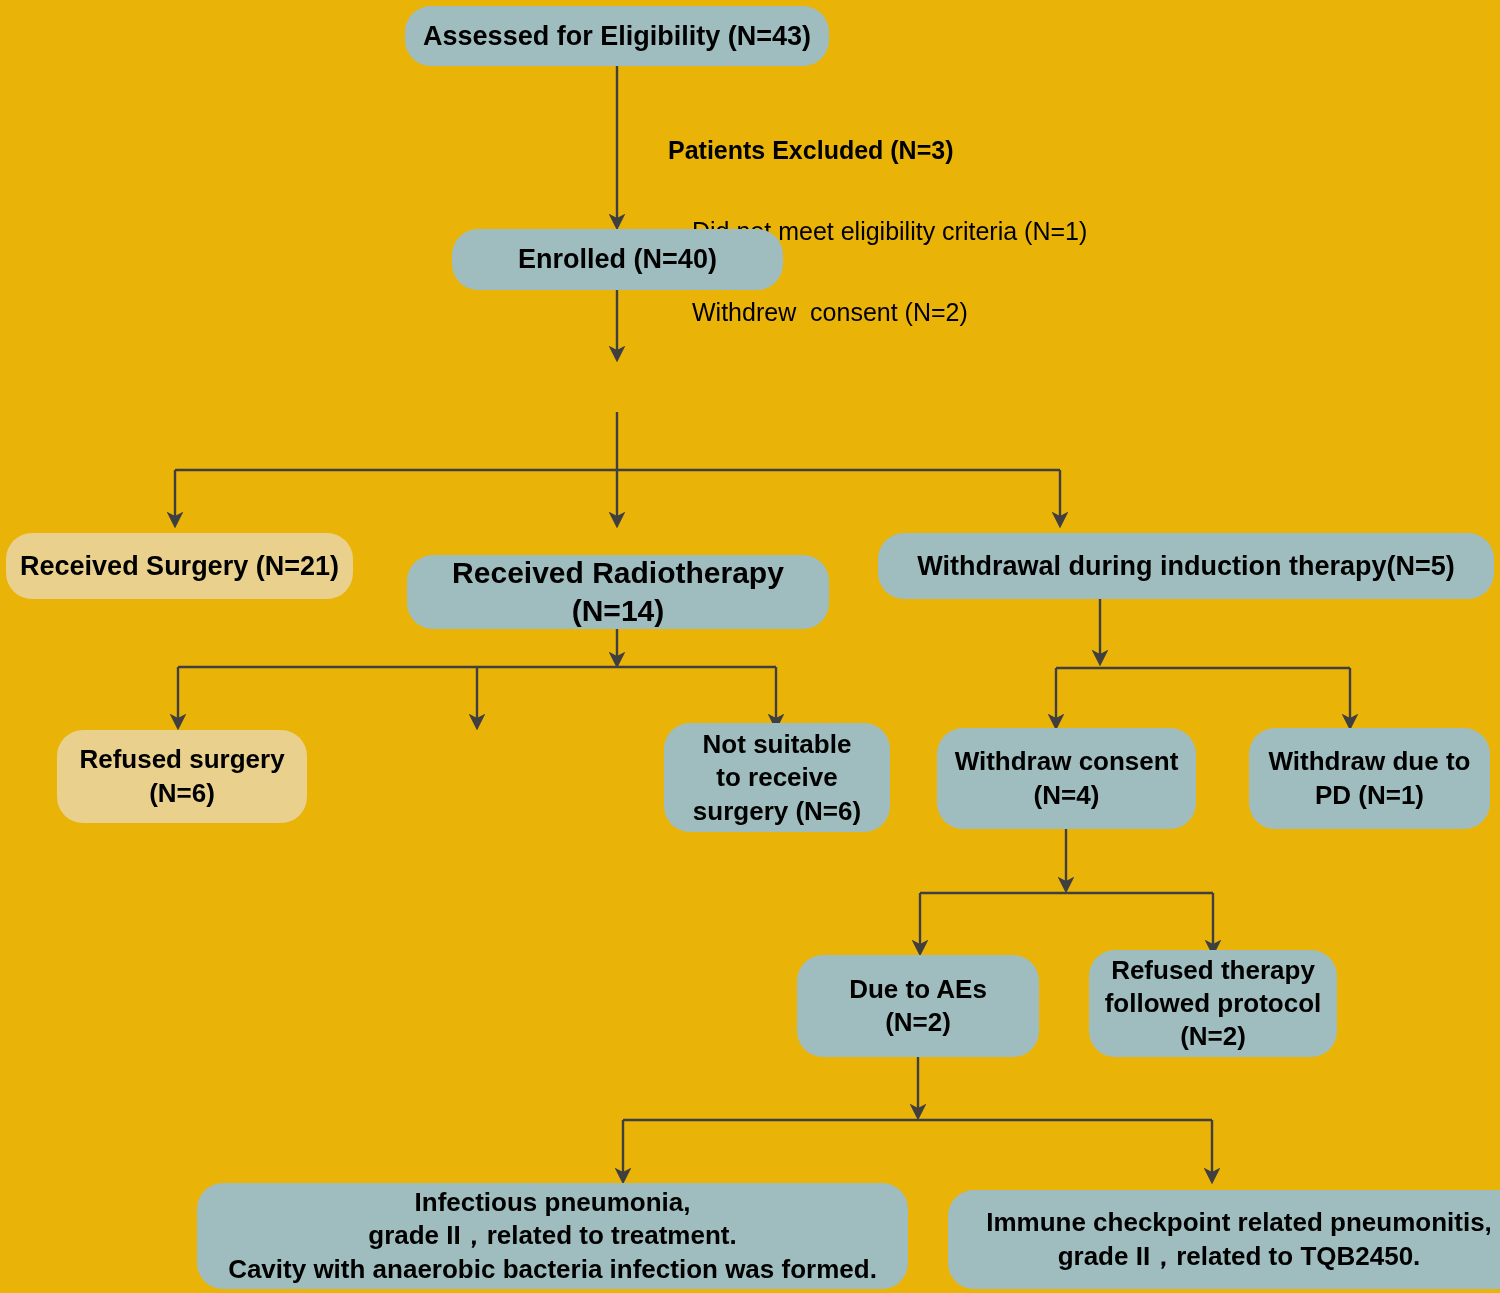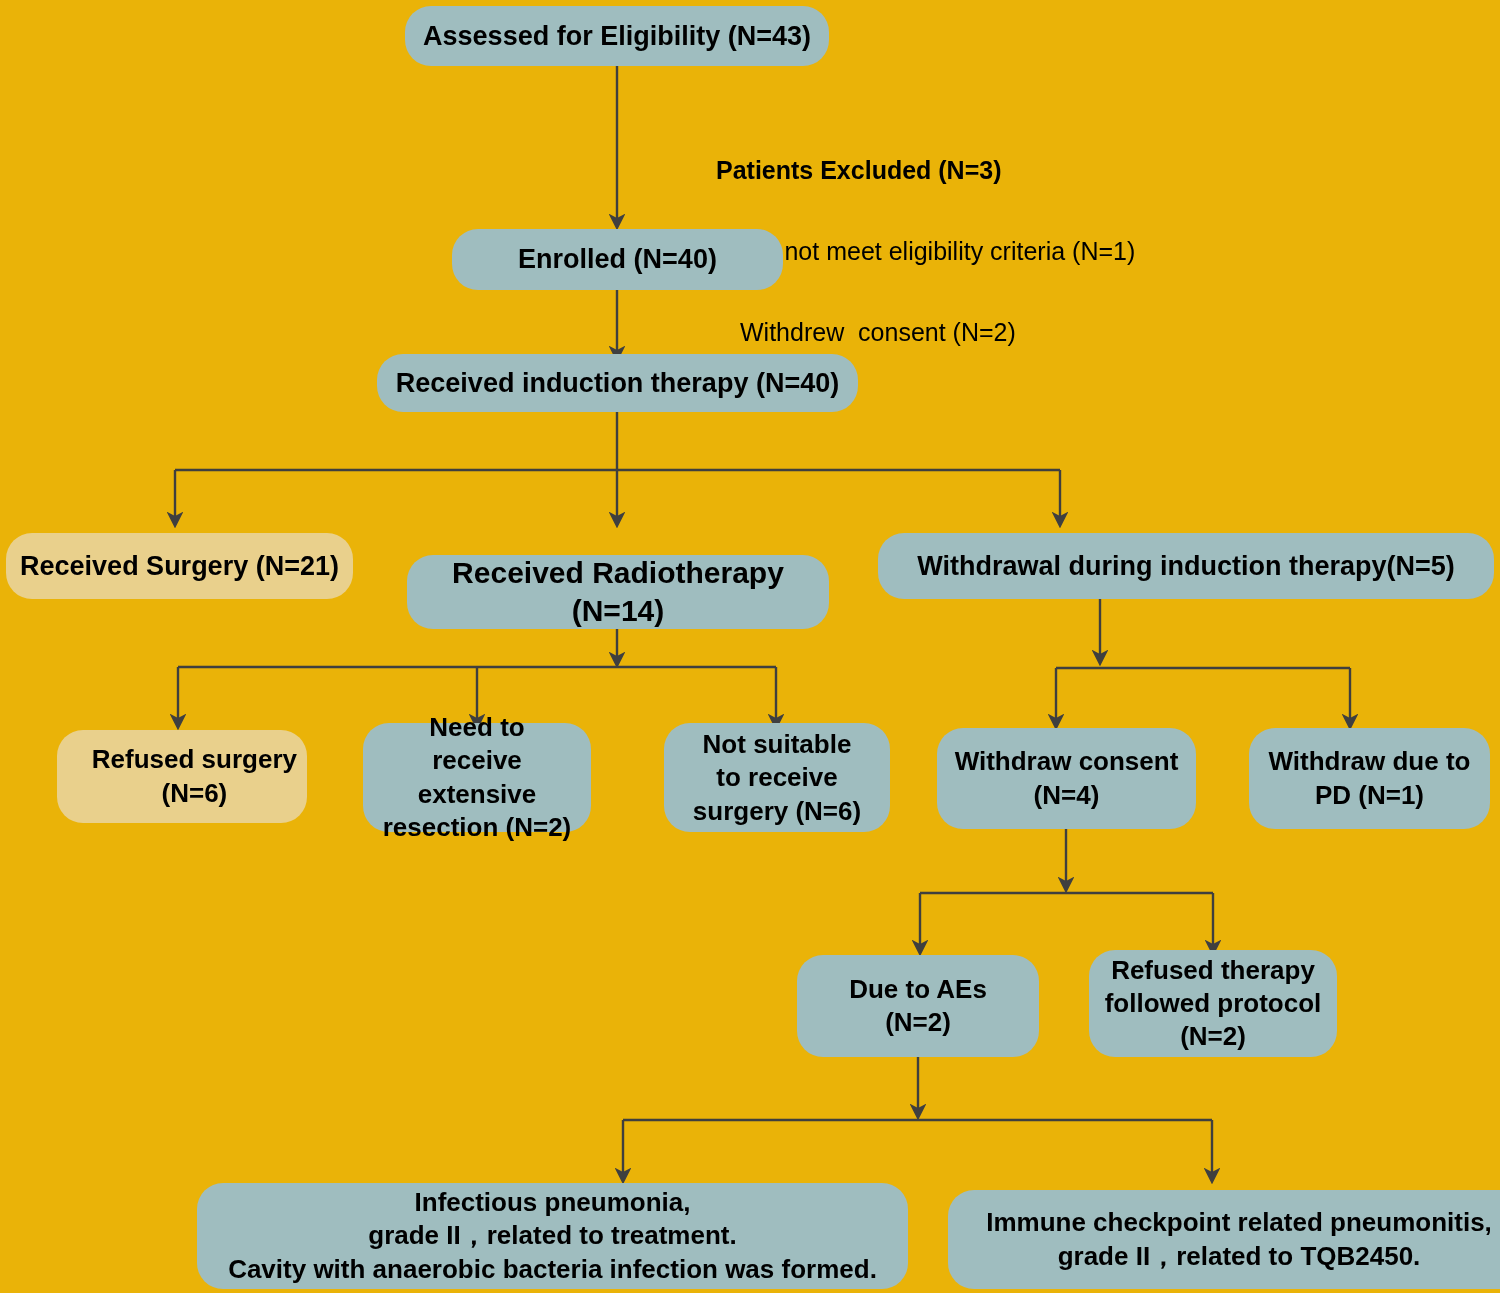--- a/index.html
+++ b/index.html
@@ -104,56 +104,48 @@
       <path d="M 623 1120 L 1212 1120"></path>
       <line x1="623" y1="1120" x2="623" y2="1176" marker-end="url(#arrow)"></line>
       <line x1="1212" y1="1120" x2="1212" y2="1176" marker-end="url(#arrow)"></line>
     </g>
   </svg>
 
   <div class="node teal" style="left:405px; top:6px; width:424px; height:60px; font-size:27px;">
     <span>Assessed for Eligibility (N=43)</span>
   </div>
 
-  <div class="freetext" style="left:668px; top:108px; width:520px;margin-left:48px;">
+  <div class="freetext" style="left:668px; top:88px; width:520px;">
     <span class="ft-title">Patients Excluded (N=3)</span>
     <span class="ft-line">Did not meet eligibility criteria (N=1)</span>
     <span class="ft-line">Withdrew  consent (N=2)</span>
   </div>
 
   <div class="node teal" style="left:452px; top:229px; width:331px; height:61px; font-size:27px;">
     <span>Enrolled (N=40)</span>
   </div>
 
-  <div class="node teal" style="left:377px; top:354px; width:481px; height:58px; font-size:27px;">
-    <span>Received induction therapy (N=40)</span>
-  </div>
 
   <div class="node gold" style="left:6px; top:533px; width:347px; height:66px; font-size:27px;">
     <span>Received Surgery (N=21)</span>
   </div>
 
   <div class="node teal" style="left:407px; top:555px; width:422px; height:74px; font-size:30px;">
     <span>Received Radiotherapy (N=14)</span>
   </div>
 
   <div class="node teal" style="left:878px; top:533px; width:616px; height:66px; font-size:27px;">
     <span>Withdrawal during induction therapy(N=5)</span>
   </div>
 
-  <div class="node gold" style="left:57px; top:730px; width:250px; height:93px; font-size:26px;justify-content:flex-end;">
+  <div class="node gold" style="left:57px; top:730px; width:250px; height:93px; font-size:26px;">
     <span>Refused surgery
 (N=6)</span>
   </div>
 
-  <div class="node teal" style="left:363px; top:723px; width:228px; height:109px; font-size:26px;">
-    <span>Need to
-receive extensive
-resection (N=2)</span>
-  </div>
 
   <div class="node teal" style="left:664px; top:723px; width:226px; height:109px; font-size:26px;align-items:flex-end;">
     <span>Not suitable
 to receive
 surgery (N=6)</span>
   </div>
 
   <div class="node teal" style="left:937px; top:728px; width:259px; height:101px; font-size:26px;">
     <span>Withdraw consent
 (N=4)</span>

